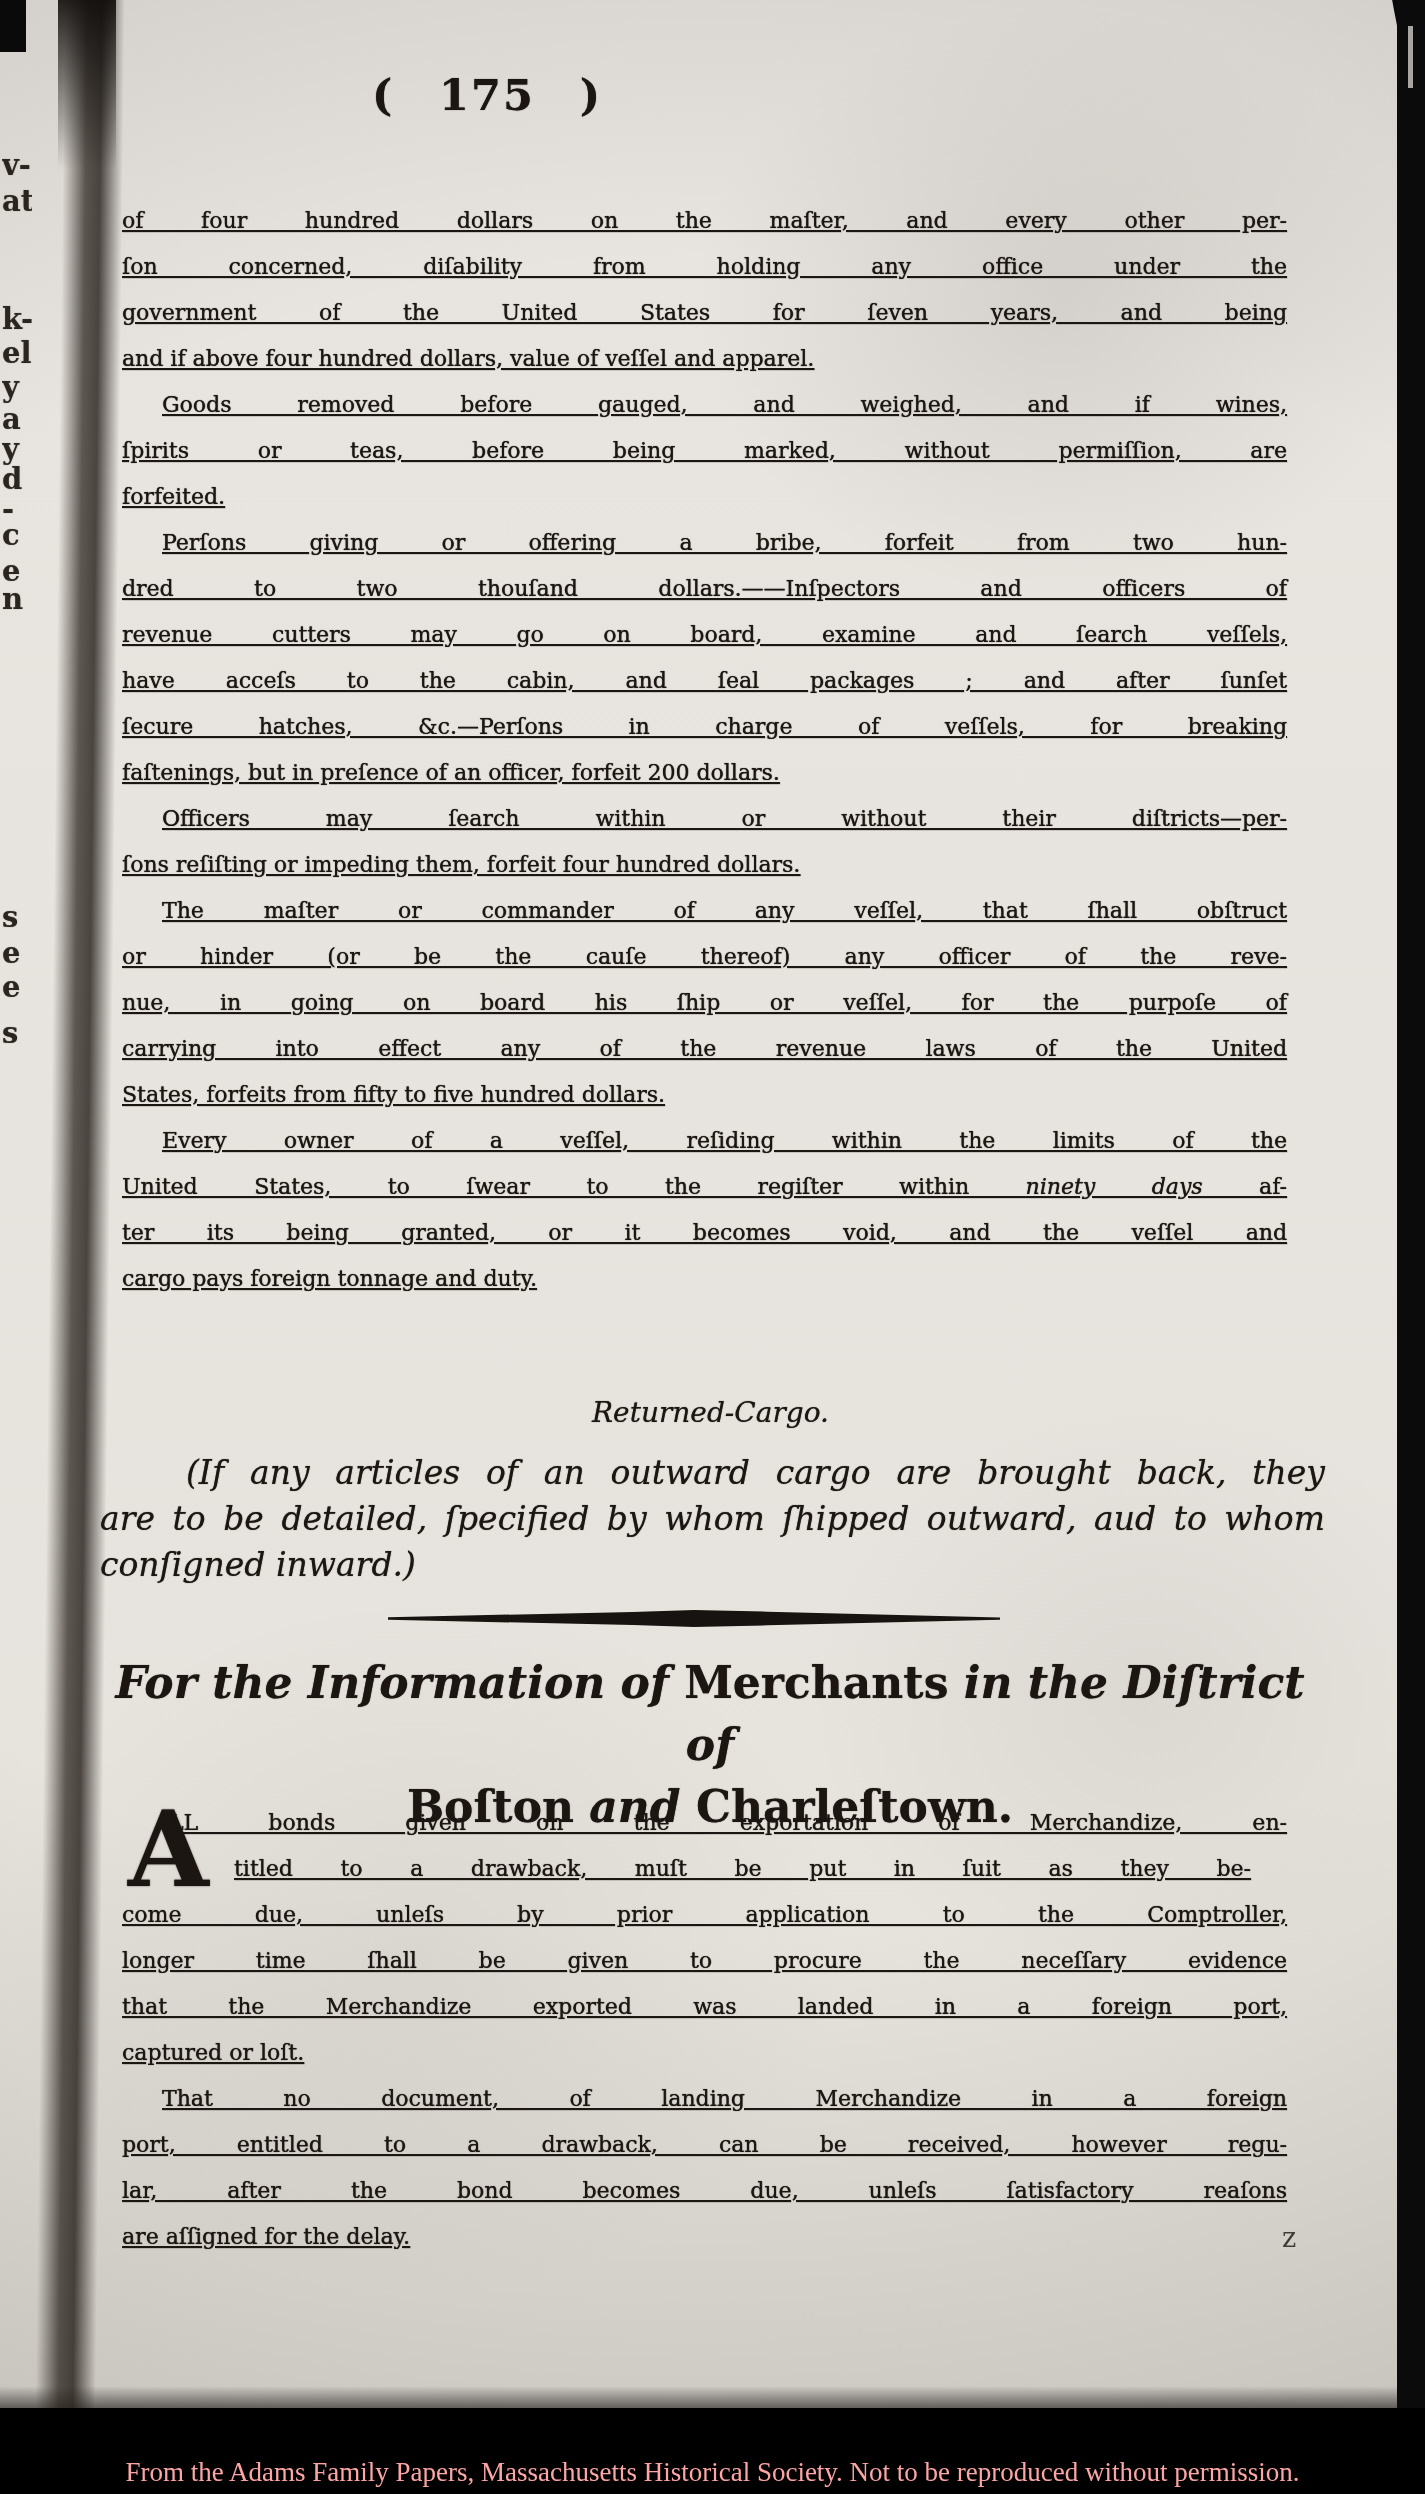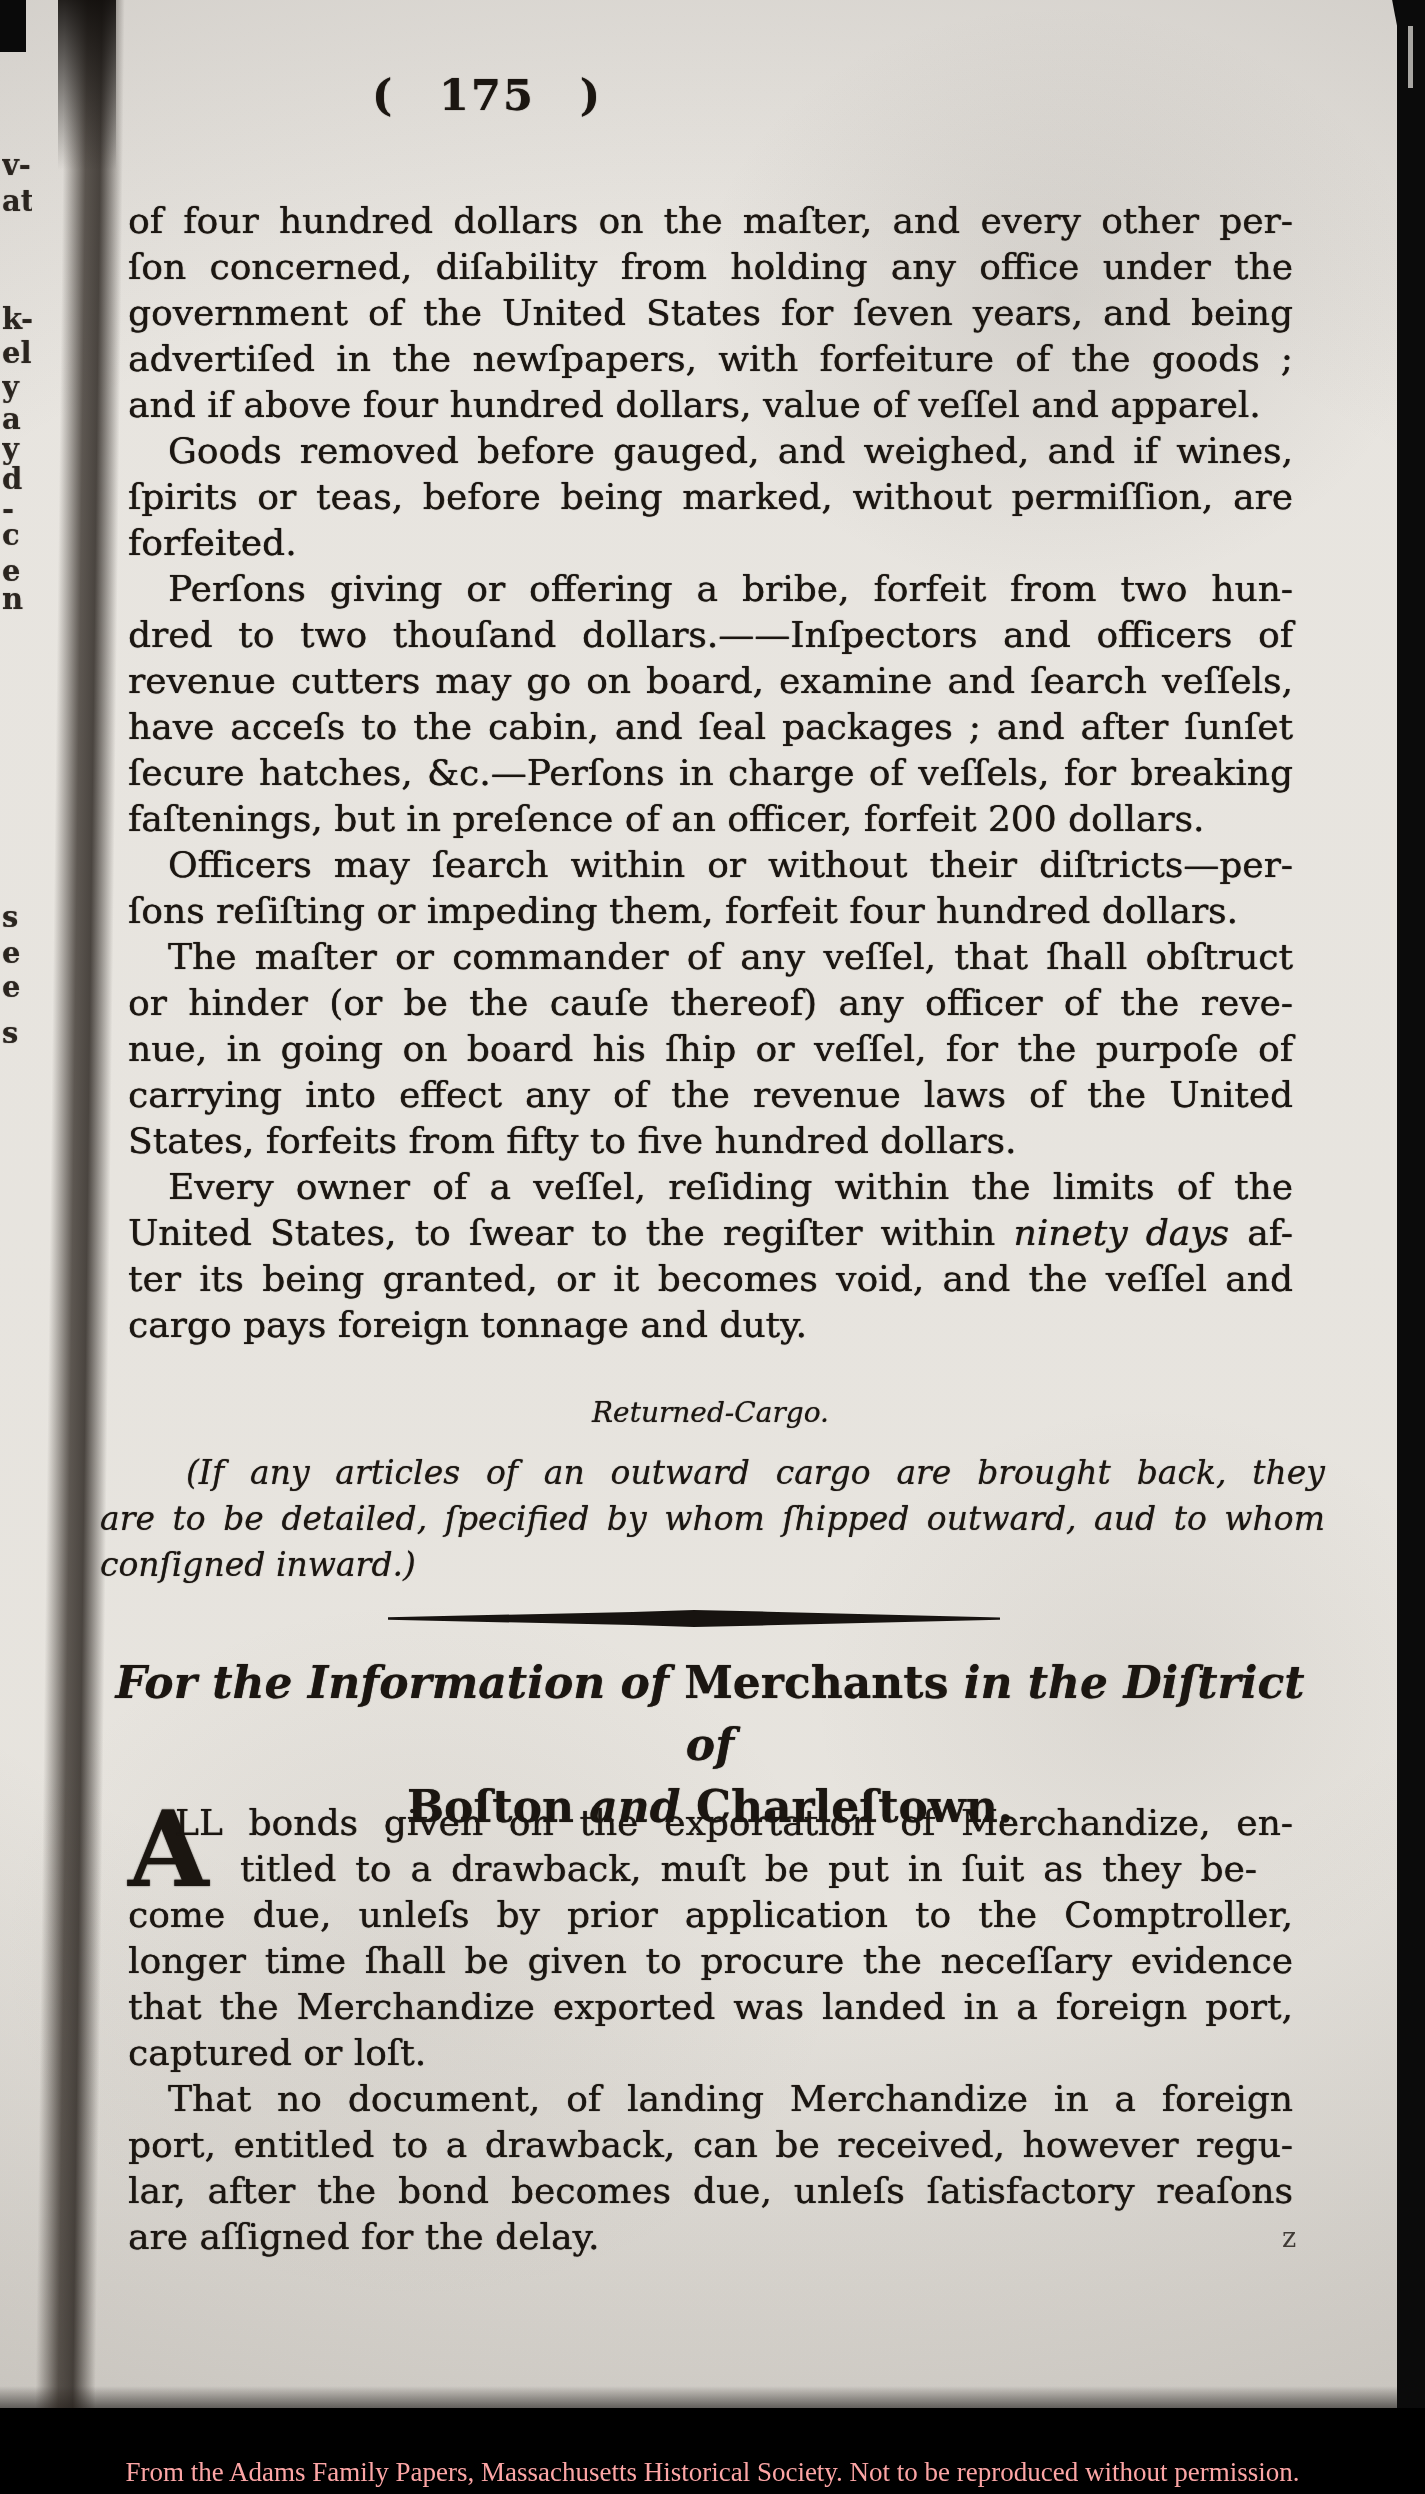--- a/index.html
+++ b/index.html
@@ -24,22 +24,22 @@
   .corner-tl{position:absolute;left:0;top:0;width:26px;height:52px;background:#0a0a0a;z-index:3;}
   .corner-tr{position:absolute;left:1378px;top:0;width:47px;height:118px;background:#0a0a0a;z-index:3;
          clip-path:polygon(30% 0,100% 0,100% 100%,78% 100%);}
   .edge-right{position:absolute;left:1397px;top:0;width:28px;height:2494px;background:#0b0b0b;z-index:3;}
   .edge-right-sliver{position:absolute;left:1408px;top:26px;width:5px;height:62px;background:#cfcdc8;z-index:4;opacity:.8;}
   
   .bottom-black{position:absolute;left:0;top:2408px;width:1425px;height:86px;background:#000;z-index:5;}
   .footer-credit{position:absolute;left:0;bottom:6px;width:1425px;text-align:center;z-index:6;
          color:#fca5a5;font-size:27px;font-family:"Liberation Serif","DejaVu Serif",serif;}
   
-  .col{position:absolute;left:128px;width:1165px;z-index:4;font-size:36px;line-height:46px;
-       text-shadow:0 0 1px rgba(27,22,17,0.85), 0.4px 0.4px 0.5px rgba(27,22,17,0.4);}
+  .col{position:absolute;left:122px;width:1165px;z-index:4;font-size:22px;line-height:46px;
+       text-shadow:0 0 1px rgba(27,22,17,0.85), 0.4px 0.4px 0.5px rgba(27,22,17,0.4);text-decoration:underline;}
   .ln{text-align:justify;text-align-last:justify;}
   .ln.last{text-align-last:left;}
   .ln.ind{text-indent:40px;}
   .pagenum{position:absolute;left:372px;top:70px;width:230px;z-index:4;font-size:43px;font-weight:bold;
        display:flex;justify-content:space-between;letter-spacing:2px;
        text-shadow:0 0 1px rgba(27,22,17,0.85);}
   .rc-head{position:absolute;left:128px;top:1396px;width:1165px;text-align:center;z-index:4;
        font-style:italic;font-weight:normal;font-size:28px;text-shadow:0 0 1px rgba(27,22,17,0.8);}
   .note{position:absolute;left:100px;top:1450px;width:1225px;z-index:4;font-style:italic;
        font-size:33px;line-height:46px;text-shadow:0 0 1px rgba(27,22,17,0.75);}
@@ -91,21 +91,20 @@
     <span>(</span>
     <span>175</span>
     <span>)</span>
   </div>
 
   <div class="col" style="top:198px">
     <div>
       <div class="ln">of four hundred dollars on the maſter, and every other per-</div>
       <div class="ln">ſon concerned, diſability from holding any office under the</div>
       <div class="ln">government of the United States for ſeven years, and being</div>
-      <div class="ln">advertiſed in the newſpapers, with forfeiture of the goods ;</div>
       <div class="ln last">and if above four hundred dollars, value of veſſel and apparel.</div>
     </div>
     <div>
       <div class="ln ind">Goods removed before gauged, and weighed, and if wines,</div>
       <div class="ln">ſpirits or teas, before being marked, without permiſſion, are</div>
       <div class="ln last">forfeited.</div>
     </div>
     <div>
       <div class="ln ind">Perſons giving or offering a bribe, forfeit from two hun-</div>
       <div class="ln">dred to two thouſand dollars.——Inſpectors and officers of</div>

